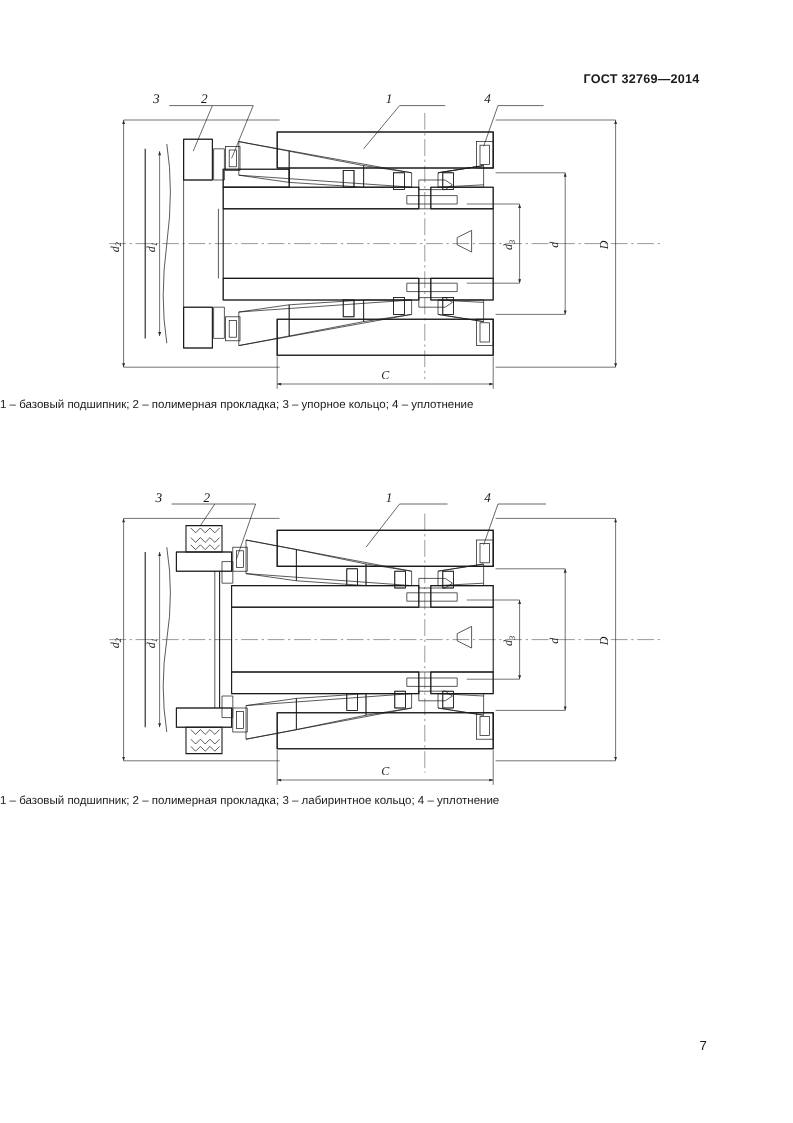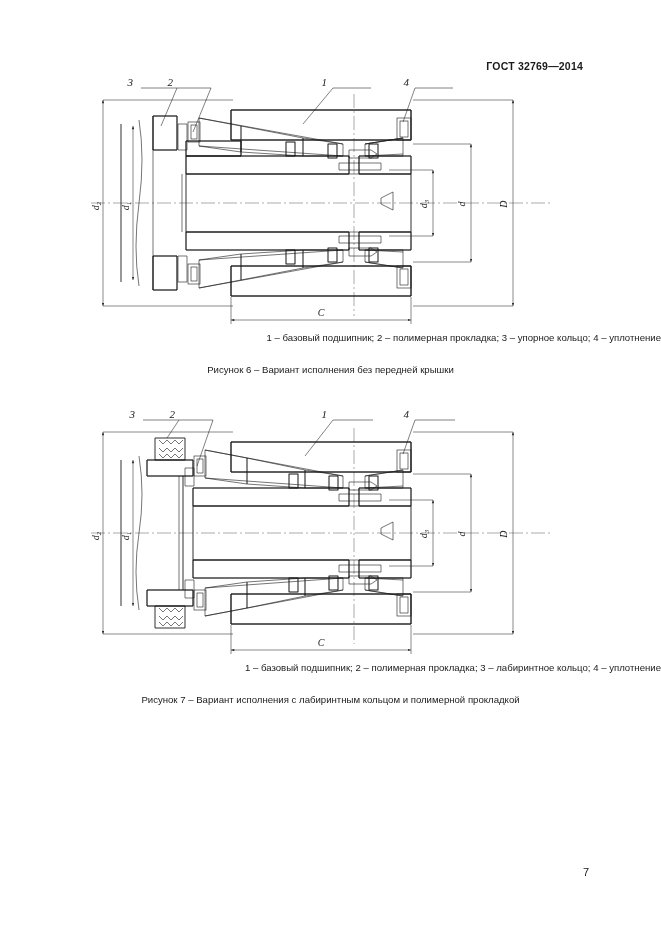--- a/index.html
+++ b/index.html
@@ -22,21 +22,21 @@
     font-size:11px;
   }
 
   .fig-block{position:absolute;left:0;width:661px;}
   #fig6-block{top:78px;}
   #fig7-block{top:408px;}
 
   .fig-svg{display:block;margin:0 auto;}
 
   .legend{
-    text-align:right;font-size:9.6px;margin-top:4px;
+    text-align:left;font-size:9.6px;margin-top:4px;
     white-space:nowrap;
   }
 
   .fig-title{
     text-align:center;font-size:9.6px;margin-top:20px;line-height:1.45;
   }
   .fig-title .l2{display:block;}
 
   
   svg text{font-family:"Liberation Serif", serif;font-style:italic;}
@@ -209,23 +209,20 @@
       <line class="lead" x1="252" y1="10" x2="222" y2="46"></line>
       <text class="callout" x="246" y="8" text-anchor="end">1</text>
 
       <line class="lead" x1="334" y1="10" x2="372" y2="10"></line>
       <line class="lead" x1="334" y1="10" x2="322" y2="44"></line>
       <text class="callout" x="328" y="8" text-anchor="end">4</text>
     </svg>
 
     <div class="legend">1 – базовый подшипник; 2 – полимерная прокладка; 3 – упорное кольцо; 4 – уплотнение</div>
 
-    <div class="fig-title">
-      <span>Рисунок 6 – Вариант исполнения без передней крышки</span>
-    </div>
   </div>
 
   <div class="fig-block" id="fig7-block">
 
     <svg class="fig-svg" width="500" height="250" viewBox="0 0 500 250">
       <defs>
         <pattern id="g45a" width="5" height="5" patternTransform="rotate(45)" patternUnits="userSpaceOnUse">
           <line x1="0" y1="0" x2="0" y2="5" stroke="#2a2a2a" stroke-width="0.45"></line>
         </pattern>
         <pattern id="g45b" width="5" height="5" patternTransform="rotate(-45)" patternUnits="userSpaceOnUse">
@@ -372,19 +369,18 @@
       <text class="callout" x="246" y="10" text-anchor="end">1</text>
 
       <line class="lead" x1="334" y1="12" x2="374" y2="12"></line>
       <line class="lead" x1="334" y1="12" x2="322" y2="46"></line>
       <text class="callout" x="328" y="10" text-anchor="end">4</text>
     </svg>
 
     <div class="legend">1 – базовый подшипник; 2 – полимерная прокладка; 3 – лабиринтное кольцо; 4 – уплотнение</div>
 
     <div class="fig-title">
-      <span>Рисунок 7 – Вариант исполнения с лабиринтным кольцом и полимерной прокладкой</span>
     </div>
   </div>
 
   <div class="page-number">7</div>
 
 </div>
 
 </body></html>

